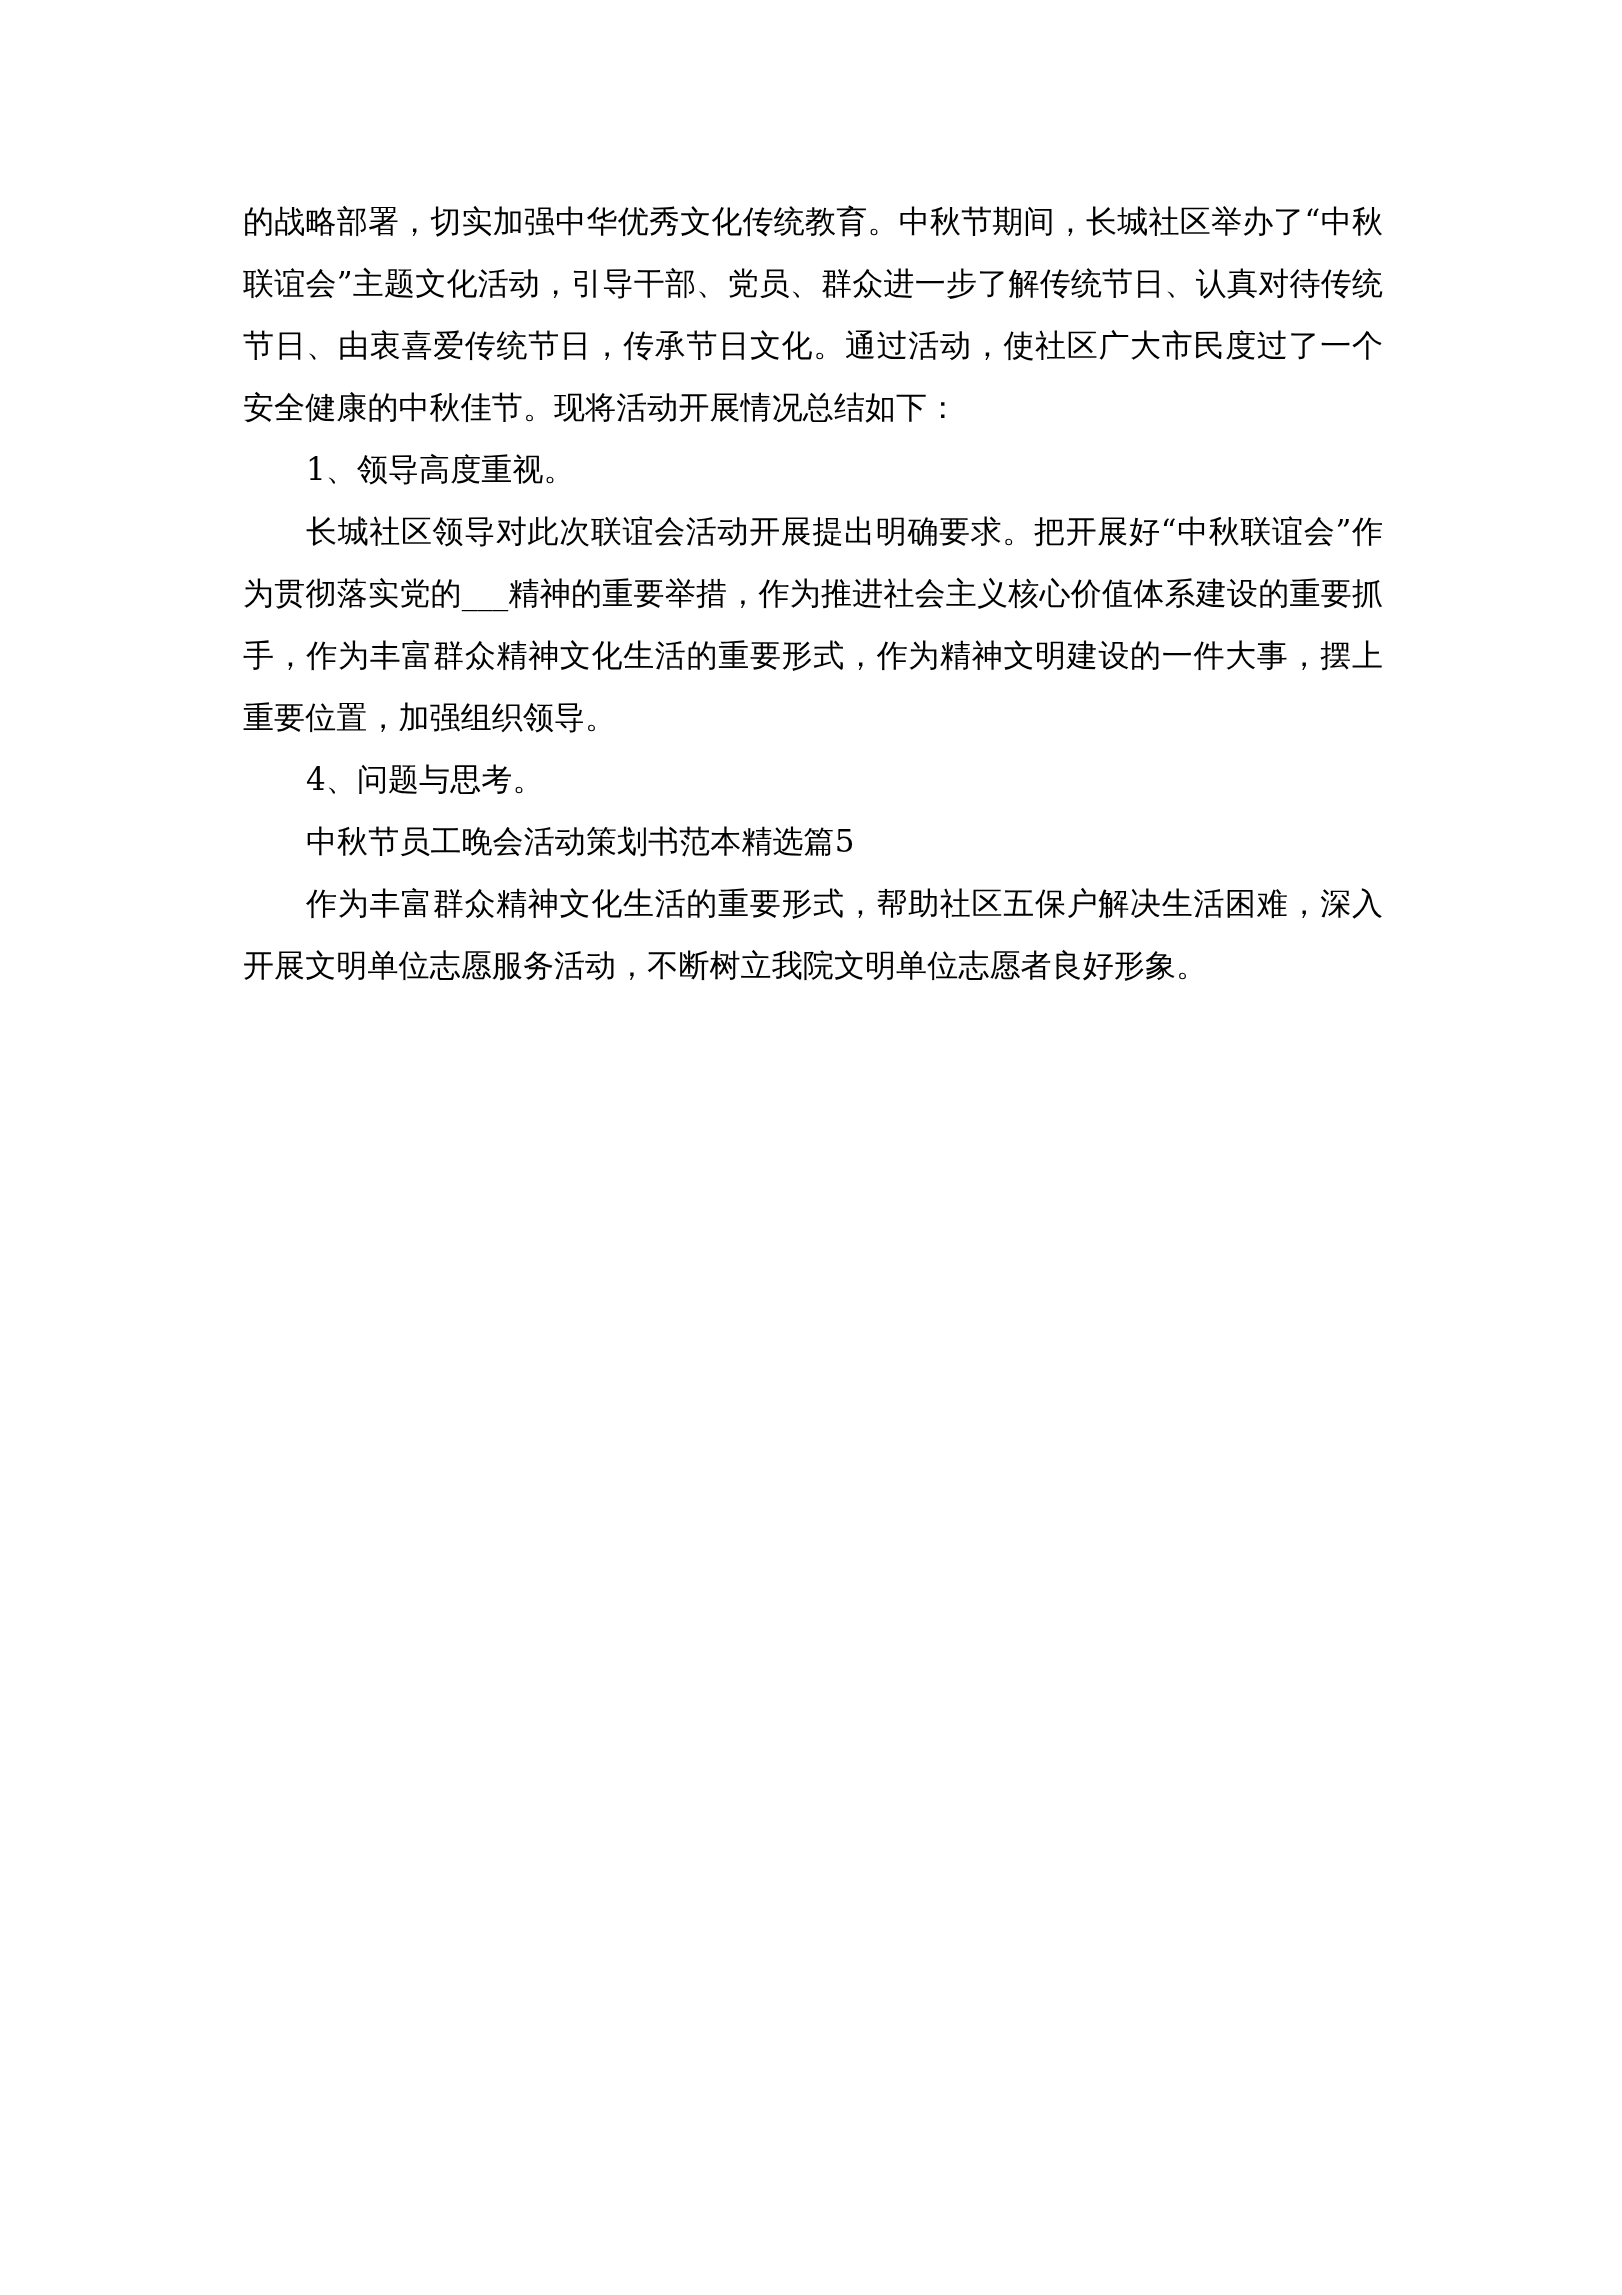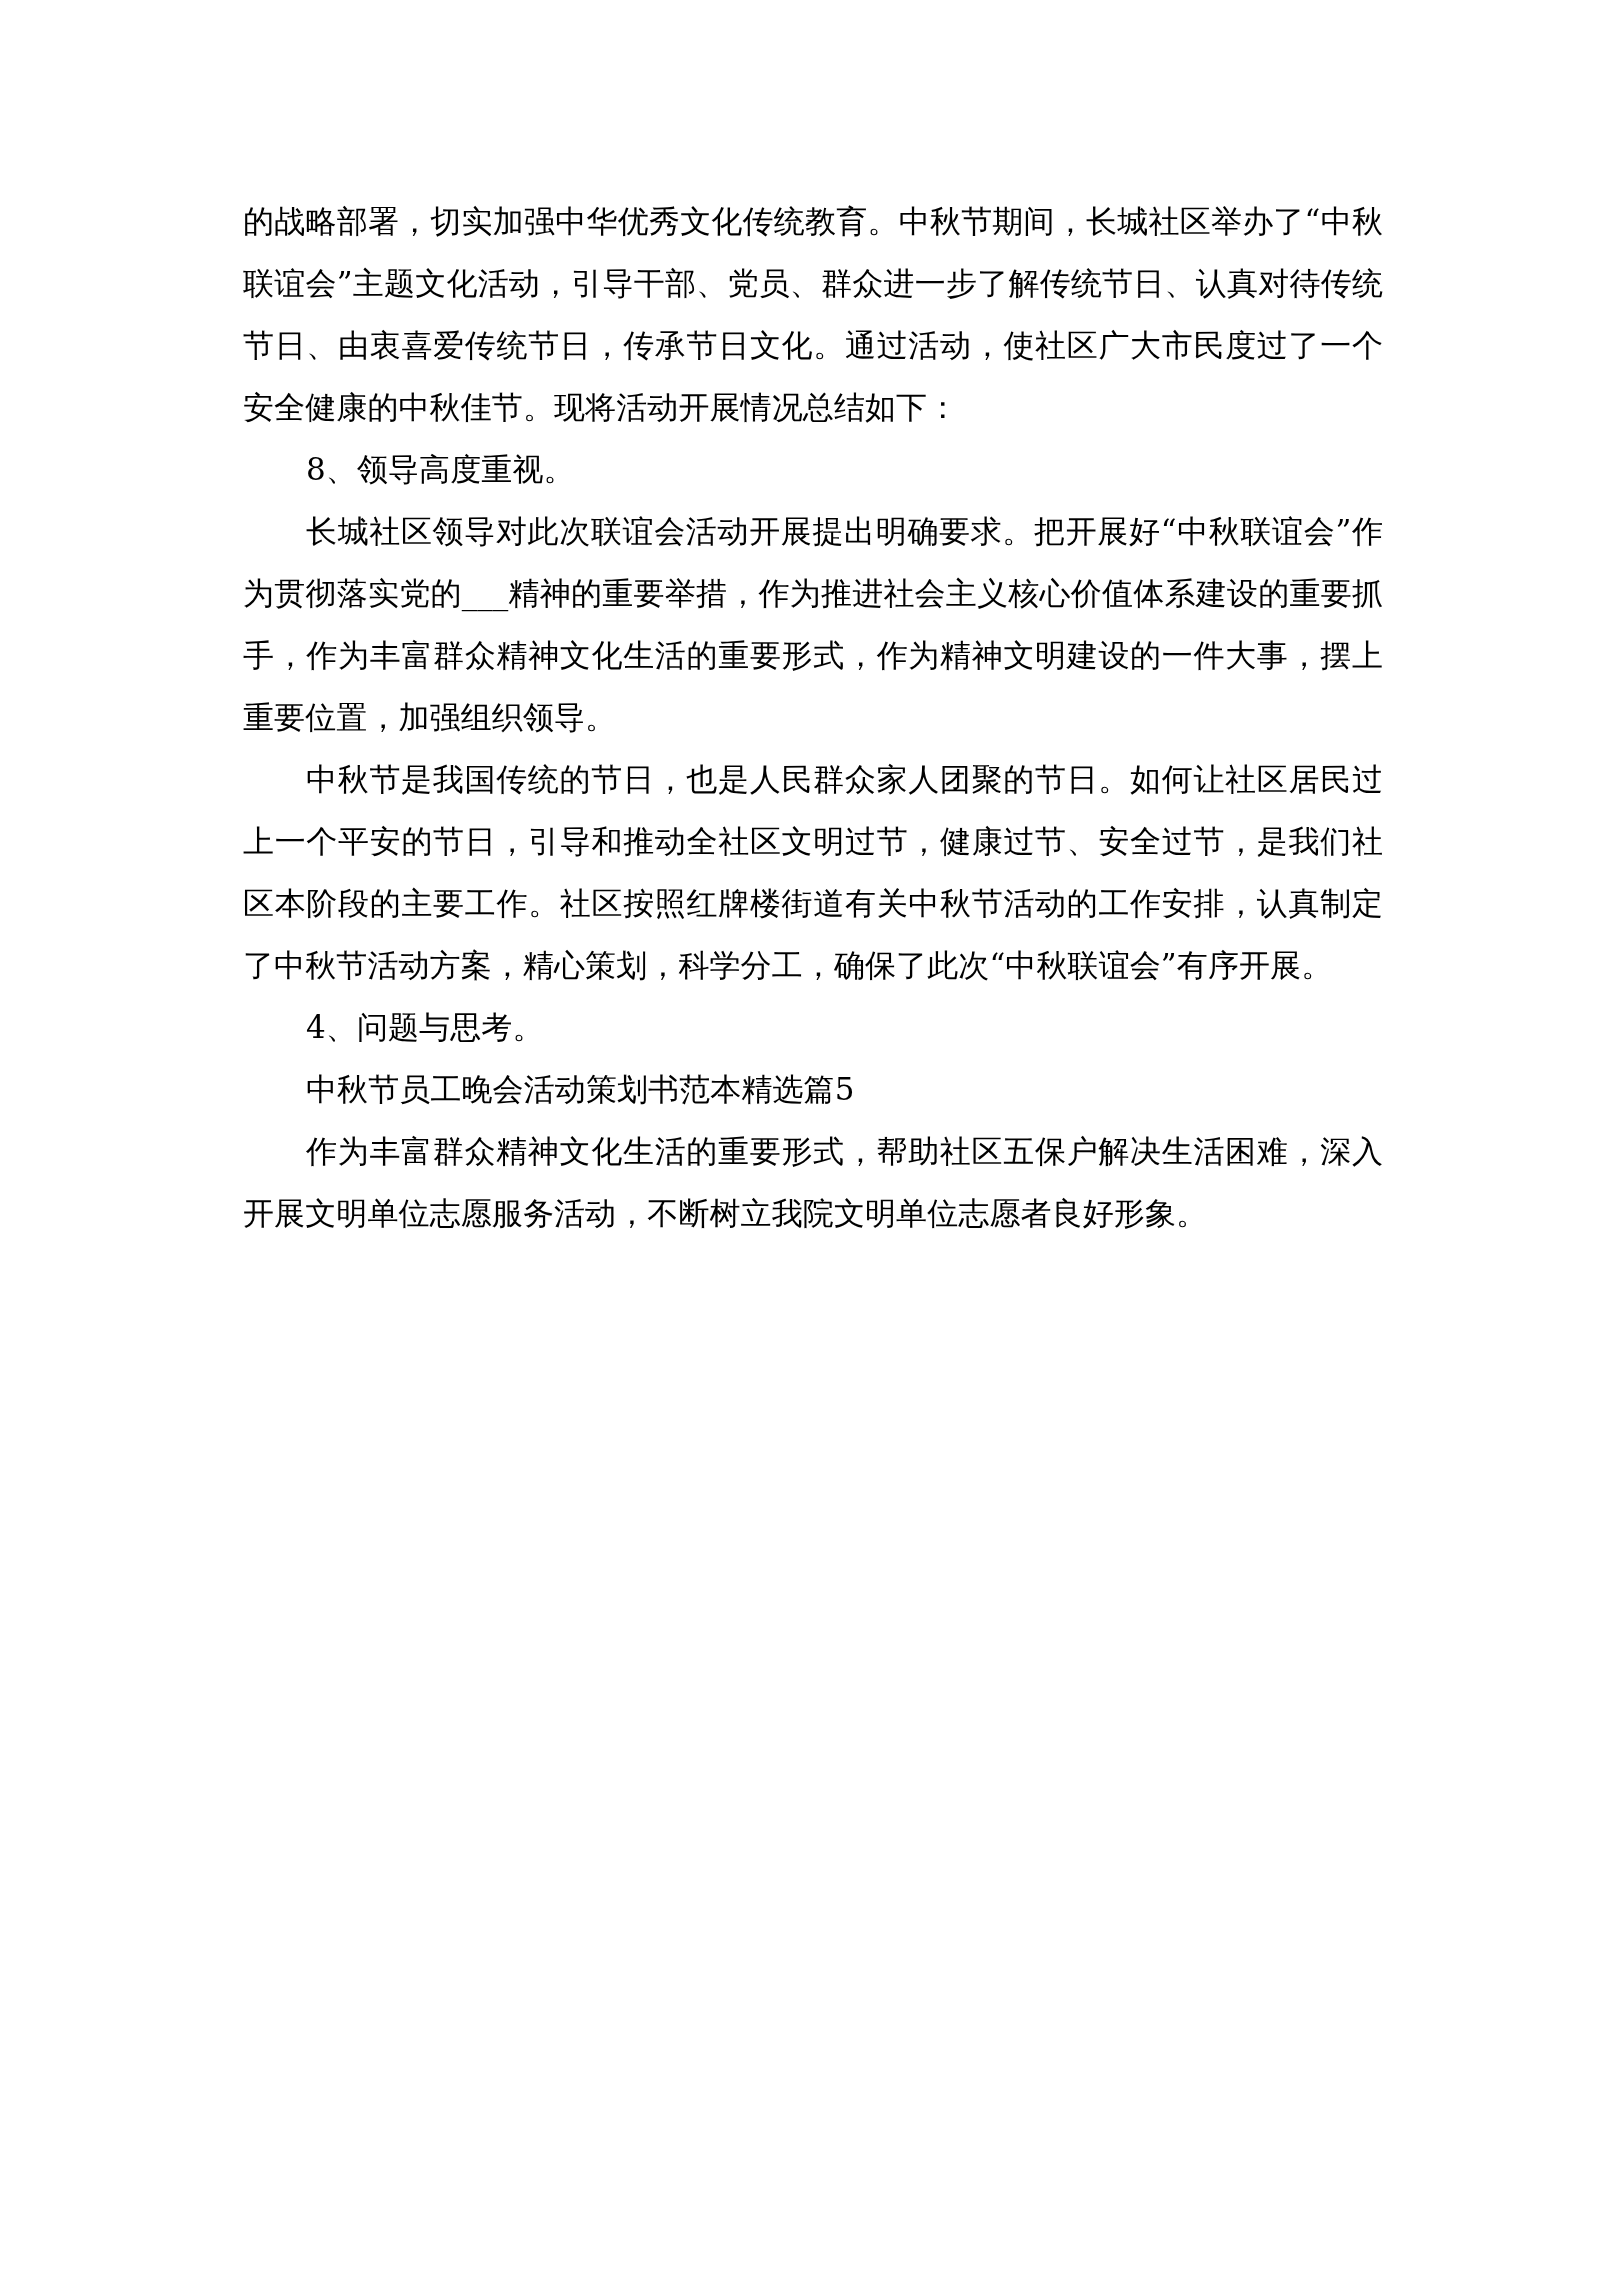--- a/index.html
+++ b/index.html
@@ -43,26 +43,25 @@
   }
 </style>
 </head>
 <body>
 
 <div class="page">
   <div class="content">
 
     <p class="para-block">的战略部署，切实加强中华优秀文化传统教育。中秋节期间，长城社区举办了“中秋联谊会”主题文化活动，引导干部、党员、群众进一步了解传统节日、认真对待传统节日、由衷喜爱传统节日，传承节日文化。通过活动，使社区广大市民度过了一个安全健康的中秋佳节。现将活动开展情况总结如下：</p>
 
-    <p class="para-block indent">8、领导高度重视。</p>
+    <p class="para-block indent">1、领导高度重视。</p>
 
     <p class="para-block indent">长城社区领导对此次联谊会活动开展提出明确要求。把开展好“中秋联谊会”作为贯彻落实党的___精神的重要举措，作为推进社会主义核心价值体系建设的重要抓手，作为丰富群众精神文化生活的重要形式，作为精神文明建设的一件大事，摆上重要位置，加强组织领导。</p>
 
 
-    <p class="para-block indent">中秋节是我国传统的节日，也是人民群众家人团聚的节日。如何让社区居民过上一个平安的节日，引导和推动全社区文明过节，健康过节、安全过节，是我们社区本阶段的主要工作。社区按照红牌楼街道有关中秋节活动的工作安排，认真制定了中秋节活动方案，精心策划，科学分工，确保了此次“中秋联谊会”有序开展。</p>
 
 
 
     <p class="para-block indent">4、问题与思考。</p>
 
 
     <p class="para-block indent">中秋节员工晚会活动策划书范本精选篇5</p>
 
     <p class="para-block indent">作为丰富群众精神文化生活的重要形式，帮助社区五保户解决生活困难，深入开展文明单位志愿服务活动，不断树立我院文明单位志愿者良好形象。</p>
 

